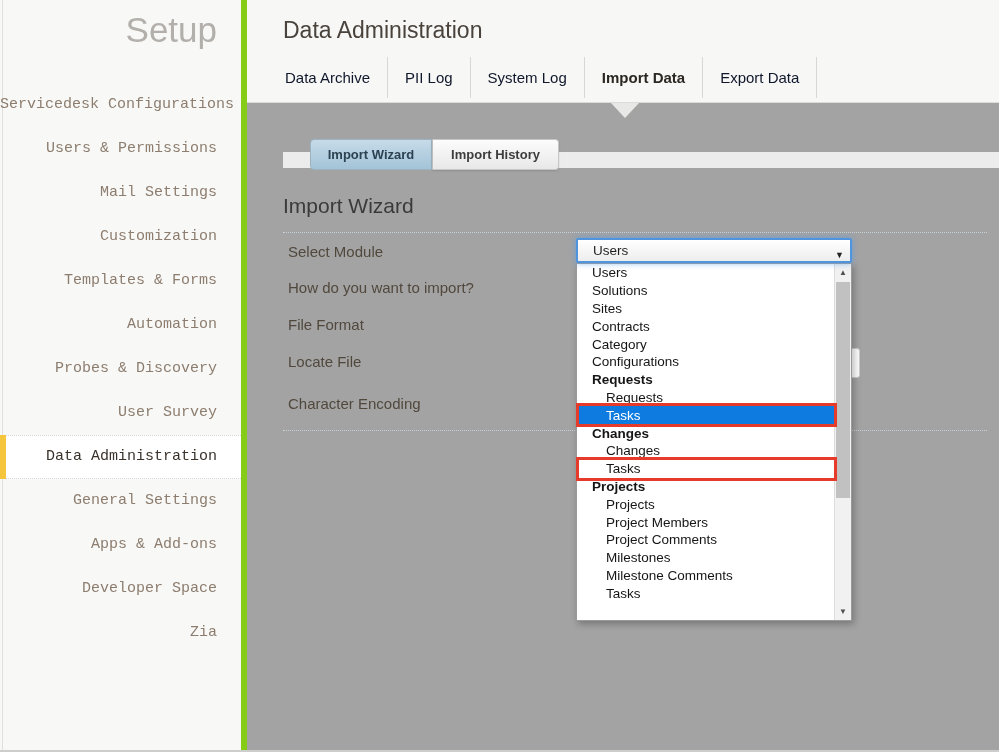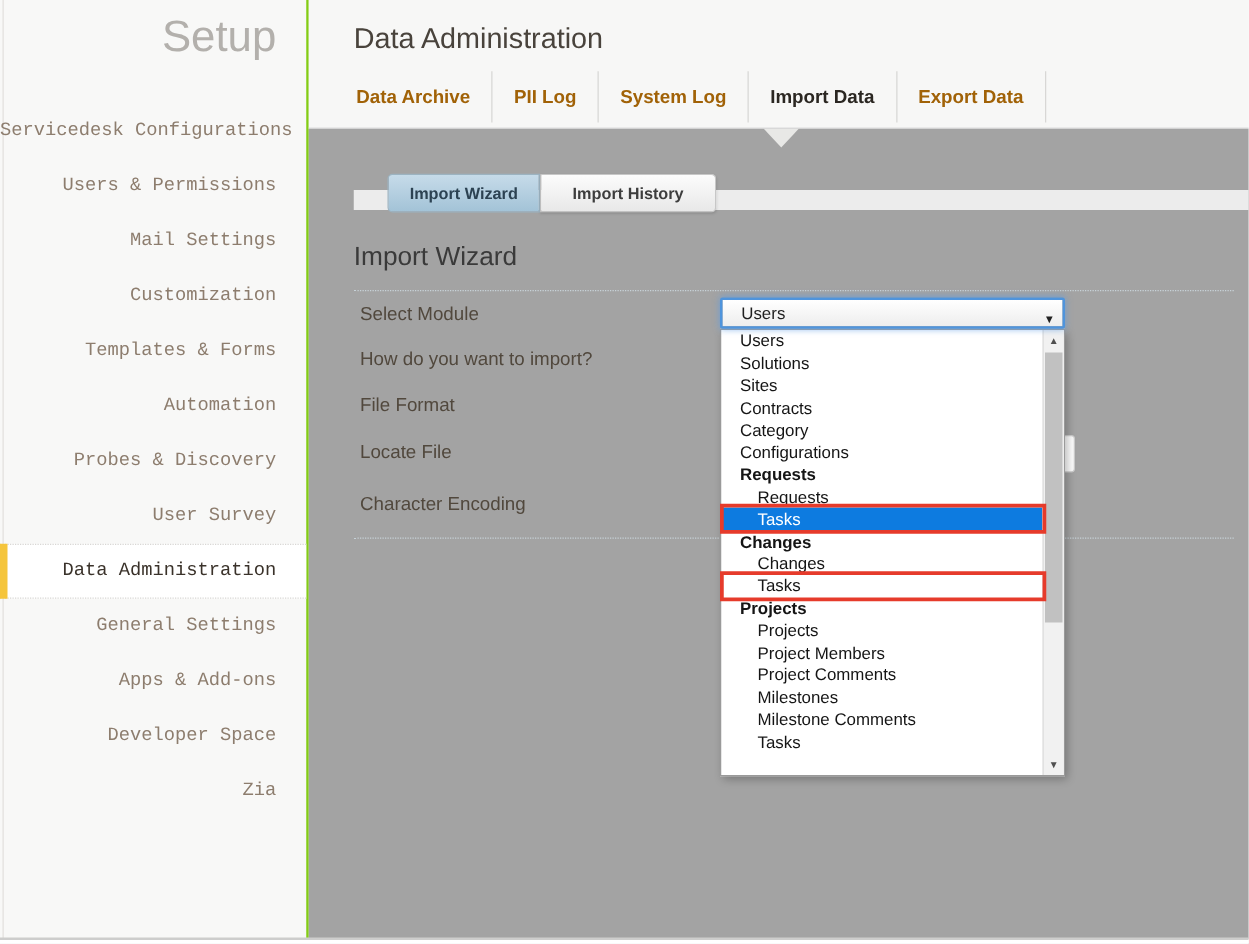--- a/index.html
+++ b/index.html
@@ -1,42 +1,42 @@
 <!DOCTYPE html>
 <html><head>
 <meta charset="utf-8">
 <style>
   * { margin:0; padding:0; box-sizing:border-box; }
   html,body { width:999px; height:755px; background:#ffffff; font-family:"Liberation Sans", sans-serif; overflow:hidden; position:relative; }
 
   
-  #sidebar { position:absolute; left:0; top:0; width:247px; height:751px; background:#f8f8f7; border-right:2px solid #84cc16; }
+  #sidebar { position:absolute; left:0; top:0; width:247px; height:751px; background:#f8f8f7; border-right:6px solid #84cc16; }
   #sidebar::before { content:''; position:absolute; left:2px; top:0; bottom:0; width:1px; background:#e2e0de; }
   #setup-title { text-align:right; padding:10px 24px 0 0; font-size:35px; color:#b3b0ac; font-weight:400; }
   #sidebar-nav { list-style:none; margin-top:33px;font-family:Liberation Mono, monospace; }
   .nav-item { height:44px; line-height:44px; text-align:right; padding-right:24px; font-size:15px; color:#8d7d6e; position:relative; cursor:pointer; white-space:nowrap; }
   .nav-item.active { background:#ffffff; color:#3a322a; border-top:1px dotted #d8d6d4; border-bottom:1px dotted #d8d6d4; height:44px; line-height:42px; }
   .accent-bar { position:absolute; left:0; top:-1px; bottom:-1px; width:6px; background:#f5c53c; }
 
   
   #main-header { position:absolute; left:247px; top:0; width:752px; height:103px; background:#f7f7f6; border-bottom:1px solid #dcdcdb; }
   #page-title { position:absolute; left:36px; top:17px; font-size:23px; color:#49433c; font-weight:400; }
   #header-tabs { position:absolute; left:36px; top:57px; display:flex; list-style:none; }
-  #header-tabs li { padding:0 17px; height:41px; line-height:41px; font-size:15px; color:#a16207; border-right:1px solid #d8d7d5; cursor:pointer; white-space:nowrap;font-weight:bold; }
+  #header-tabs li { padding:0 17px; height:41px; line-height:41px; font-size:15px; color:#0f172a; border-right:1px solid #d8d7d5; cursor:pointer; white-space:nowrap; }
   #header-tabs li:first-child { padding-left:2px; }
   #header-tabs li.active { color:#2b2722; font-weight:700; }
   #tab-pointer { position:absolute; left:611px; top:103px; width:0; height:0; border-left:14px solid transparent; border-right:14px solid transparent; border-top:15px solid #e8e8e6; z-index:3; }
 
   
   #content { position:absolute; left:247px; top:103px; width:752px; height:648px; background:#a3a3a3; }
   #toggle-strip { position:absolute; left:36px; right:0; top:49px; height:16px; background:#ececec; }
   #toggle-group { position:absolute; left:63px; top:36px; height:31px; display:flex; z-index:2; }
   .toggle-btn { height:31px; line-height:29px; text-align:center; font-size:13px; font-weight:700; cursor:pointer; }
   #toggle-wizard { width:122px; background:linear-gradient(#c6dbe9,#a3c3d7); border:1px solid #9cb3c1; border-radius:4px 0 0 4px; color:#2c4252; }
-  #toggle-history { width:141px; background:linear-gradient(#fcfcfc,#e8e8e8); border:1px solid #c7c7c7; border-left:1px solid #bdbdbd; border-radius:0 4px 4px 0; color:#3d3d3d; box-shadow:0 1px 2px rgba(0,0,0,.12);text-align:center; }
+  #toggle-history { width:127px; background:linear-gradient(#fcfcfc,#e8e8e8); border:1px solid #c7c7c7; border-left:1px solid #bdbdbd; border-radius:0 4px 4px 0; color:#3d3d3d; box-shadow:0 1px 2px rgba(0,0,0,.12);text-align:center; }
   #wizard-heading { position:absolute; left:36px; top:91px; font-size:21px; color:#3a3a3a; font-weight:400; }
   .dotted { position:absolute; left:36px; right:12px; height:0; border-top:1px dotted #c7d2d8; }
   #dot-top { top:129px; }
   #dot-bottom { top:327px; }
   .form-label { position:absolute; left:41px; font-size:15px; color:#51483d; white-space:nowrap; }
   #lbl-0 { top:140px; } #lbl-1 { top:176px; } #lbl-2 { top:213px;text-align:center; } #lbl-3 { top:250px; } #lbl-4 { top:292px; }
   #file-box { position:absolute; left:453px; top:245px; width:160px; height:30px; border:1px solid #cccccc; border-radius:3px; background:#fcfcfc; z-index:1; }
 
   
   #module-select { position:absolute; left:329px; top:135px; width:276px; height:25px; border:2px solid #4f94dc; border-radius:2px; background:linear-gradient(#ffffff,#ededed); box-shadow:0 0 6px rgba(90,155,230,.75); z-index:11; font-size:13.5px; color:#1f1f1f; line-height:21px; padding-left:15px; cursor:pointer; }

